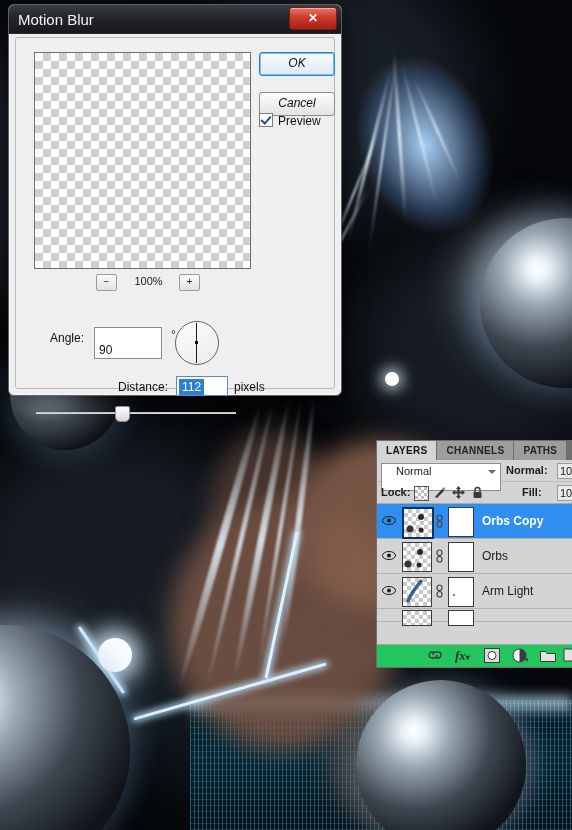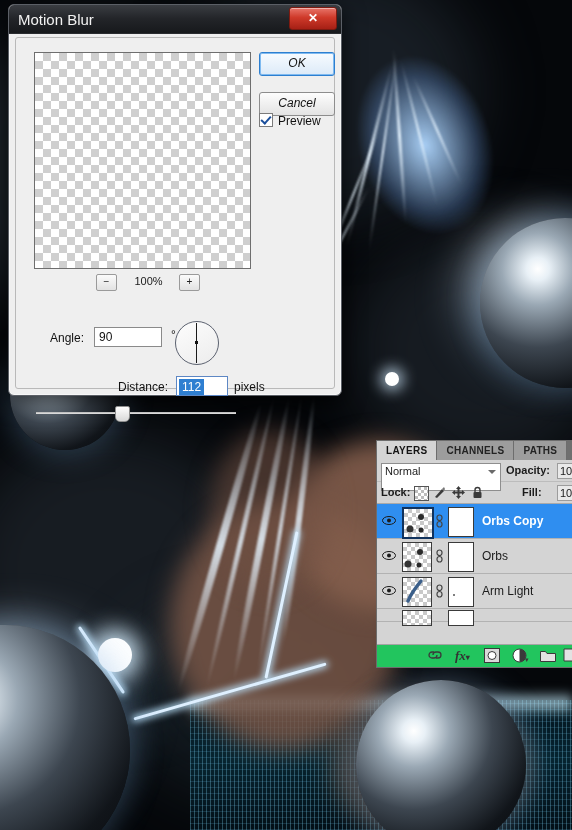--- a/index.html
+++ b/index.html
@@ -58,21 +58,21 @@
     background:linear-gradient(180deg,#fbfbfb,#e2e2e2);font-size:10px;line-height:13px;
     text-align:center;color:#222;cursor:pointer;}
   #zoomminus{left:80px;top:236px;}
   #zoomplus{left:163px;top:236px;}
   #zoomval{position:absolute;left:105px;top:236px;width:55px;text-align:center;
     font-size:11px;color:#1a1a1a;line-height:15px;}
 
   .lbl{position:absolute;font-size:12px;color:#111;}
   #anglelabel{left:34px;top:293px;}
   .txtfield{position:absolute;border:1px solid #8a8a8a;background:#fff;
-    font-size:12px;color:#111;padding:2px 4px;box-sizing:border-box;}
+    font-size:12px;color:#111;padding:15px 4px;box-sizing:border-box;}
   #angleinput{left:78px;top:289px;width:68px;height:20px;}
   #degsym{left:155px;top:290px;font-size:12px;}
   #dial{position:absolute;left:159px;top:283px;width:42px;height:42px;border-radius:50%;
     border:1px solid #5c6270;background:linear-gradient(150deg,#fdfdfd,#ececec);cursor:pointer;}
   #dialhand{position:absolute;left:20px;top:1px;width:1px;height:40px;background:#1a1a1a;}
   #dialdot{position:absolute;left:19px;top:19px;width:3px;height:3px;background:#111;}
 
   #distlabel{left:102px;top:342px;}
   #distinput{left:160px;top:338px;width:52px;height:20px;border:1px solid #5d87c4;
     background:#fff;padding:0;}
@@ -103,21 +103,21 @@
   #layers{position:absolute;left:376px;top:440px;width:196px;height:226px;
     background:#d4d4d4;border:1px solid #6d6d6d;font-size:11px;color:#1b1b1b;}
   #tabs{height:19px;background:#6f6f6f;display:flex;}
   .tab{height:19px;line-height:19px;padding:0 9px;font-size:10px;font-weight:bold;
     color:#232323;background:#9d9d9d;border-right:1px solid #6d6d6d;cursor:pointer;
     letter-spacing:.3px;}
   .tab.active{background:#d4d4d4;color:#141414;}
   #optrow{height:21px;position:relative;border-bottom:1px solid #bcbcbc;}
   #blendsel{position:absolute;left:4px;top:3px;width:120px;height:28px;
     border:1px solid #8e8e8e;background:#fff;font-size:11px;line-height:15px;
-    padding-left:3px;box-sizing:border-box;cursor:pointer;}
+    padding-left:14px;box-sizing:border-box;cursor:pointer;}
   #blendarrow{position:absolute;right:4px;top:6px;width:0;height:0;
     border-left:4px solid transparent;border-right:4px solid transparent;border-top:4px solid #6a6a6a;}
   #opacitylbl{position:absolute;left:129px;top:4px;font-size:11px;font-weight:bold;}
   #opacityval{position:absolute;left:180px;top:3px;width:34px;height:16px;
     border:1px solid #9c9c9c;background:#e9e9e9;font-size:11px;line-height:15px;
     padding-left:2px;box-sizing:border-box;cursor:text;}
   #lockrow{height:21px;position:relative;border-bottom:1px solid #a9a9a9;}
   #locklbl{position:absolute;left:4px;top:4px;font-weight:bold;}
   .lockicon{position:absolute;top:4px;width:13px;height:13px;cursor:pointer;}
   #lk1{left:37px;background-image:linear-gradient(45deg,#bdbdbd 25%,transparent 25%,transparent 75%,#bdbdbd 75%),linear-gradient(45deg,#bdbdbd 25%,transparent 25%,transparent 75%,#bdbdbd 75%);
@@ -247,21 +247,21 @@
     <div class="tab active">LAYERS</div>
     <div class="tab">CHANNELS</div>
     <div class="tab">PATHS</div>
   </div>
 
   <div id="optrow">
     <div id="blendsel">
       <span>Normal</span>
       <span id="blendarrow"></span>
     </div>
-    <div id="opacitylbl">Opacity:</div>
+    <div id="opacitylbl">Normal:</div>
     <div id="opacityval">100%</div>
   </div>
 
   <div id="lockrow">
     <div id="locklbl">Lock:</div>
     <div class="lockicon" id="lk1"></div>
     <div class="lockicon" id="lk2">
       <svg width="13" height="13" viewBox="0 0 13 13">
           <path d="M2 11 L9 3 L11 5 L4 12 Z" fill="#3a3a3a"></path>
           <path d="M9 3 L11 1 L12 3 L11 5 Z" fill="#777"></path>

